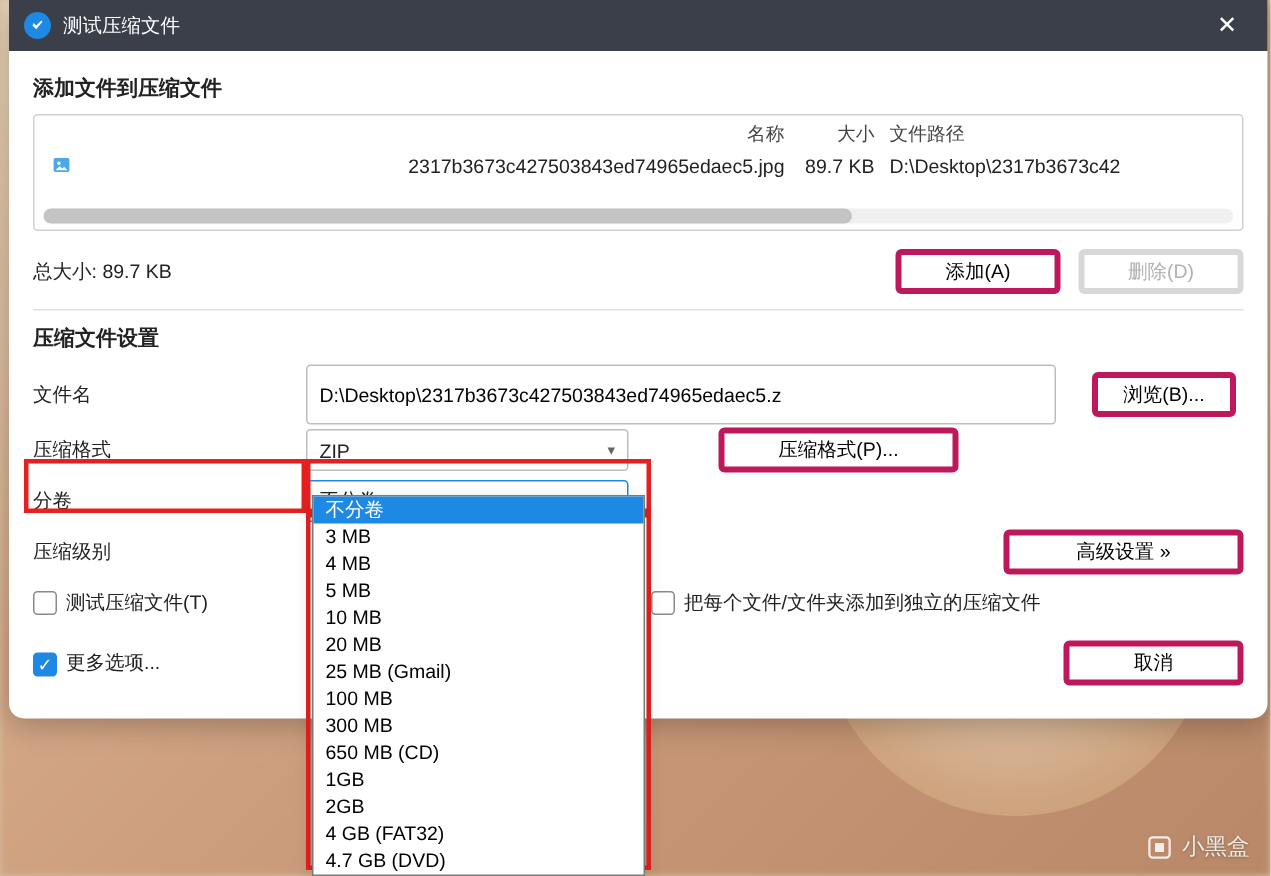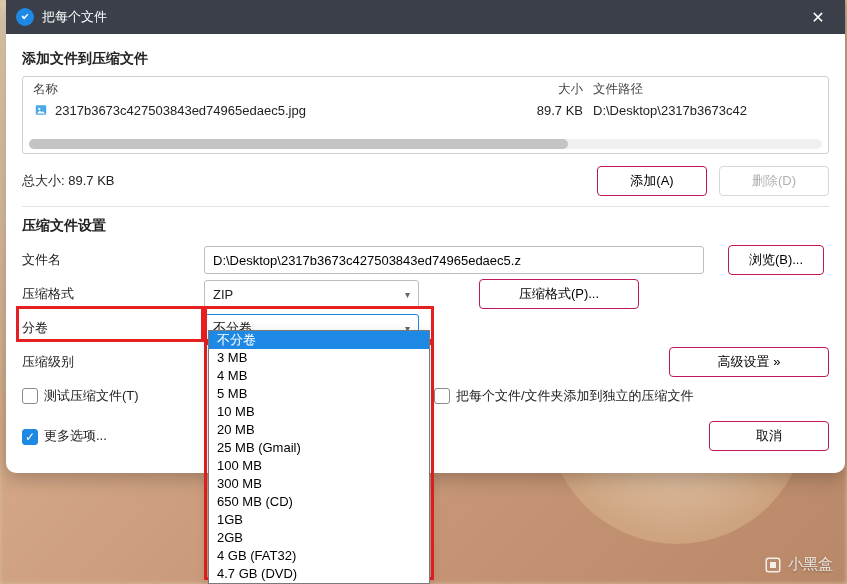--- a/index.html
+++ b/index.html
@@ -9,36 +9,36 @@
   .dialog { position: absolute; left: 6px; top: 0; width: 839px; background: #fff; border-radius: 0 0 10px 10px; box-shadow: 0 4px 20px rgba(0,0,0,0.25); }
   .titlebar { height: 34px; background: #3a3f4a; color: #fff; display: flex; align-items: center; padding: 0 10px; font-size: 13px; }
   .title-icon { width: 18px; height: 18px; background: #1e88e5; border-radius: 50%; margin-right: 8px; display:flex; align-items:center; justify-content:center; }
   .title-icon svg { width:10px; height:10px; fill:#fff; }
   .title-text { flex: 1; }
   .title-close { width: 34px; text-align: center; font-size: 16px; cursor: pointer; }
   .body { padding: 12px 16px 20px 16px; font-size: 13px; color: #222; }
   .section-h { font-weight: 600; margin: 4px 0 8px 0; font-size: 14px; }
   .filebox { border: 1px solid #d0d0d0; border-radius: 3px; height: 78px; overflow: hidden; position: relative; }
   .file-head { display: flex; padding: 4px 10px 2px 10px; color: #444; font-size: 12.5px; }
-  .fh-name { flex: 0 0 490px; }
+  .fh-name { flex: 0 0 490px; text-align: right; }
   .fh-size { flex: 0 0 60px; text-align: right; margin-right: 10px;}
   .fh-path { flex: 1; }
   .file-row { display: flex; padding: 2px 10px; align-items: center; font-size: 13px; }
   .file-ic { width:16px; height:16px; margin-right:6px; display:inline-flex; align-items:center; justify-content:center; }
   .file-ic svg { width:14px; height:14px; }
   .fscroll { position:absolute; left:6px; right:6px; bottom:4px; height:10px; background:#f0f0f0; border-radius:5px; }
   .fscroll-thumb { position:absolute; left:0; top:0; height:10px; width:68%; background:#c4c4c4; border-radius:5px; }
   .total-row { display:flex; align-items:center; margin: 12px 0 10px 0; }
   .total-label { flex:1; font-size:13px; }
-  .btn { min-width: 110px; height: 30px; border: 1px solid #be185d; background: #fff; border-radius: 4px; font-size: 13px; cursor: pointer; margin-left: 12px; padding: 0 14px; }
+  .btn { min-width: 110px; height: 30px; border: 4px solid #be185d; background: #fff; border-radius: 4px; font-size: 13px; cursor: pointer; margin-left: 12px; padding: 0 14px; }
   .btn.disabled { color: #b0b0b0; border-color:#d8d8d8; }
   .hr { border:0; border-top:1px solid #e2e2e2; margin: 6px 0 10px 0; }
   .form-row { display:flex; align-items:center; min-height: 34px; gap: 12px; }
   .form-label { width: 170px; font-size: 13px; }
-  .input-text { flex:1; height: 28px; border:1px solid #bdbdbd; border-radius:3px; padding: 0 8px; font-size:13px; }
+  .input-text { flex:1; height: 40px; border:1px solid #bdbdbd; border-radius:3px; padding: 0 8px; font-size:13px; }
   .combo { width: 215px; height: 28px; border:1px solid #bdbdbd; border-radius:3px; display:flex; align-items:center; padding:0 8px; background:#fff; position:relative; font-size:13px; }
   .combo.blue-sel { border-color:#1e88e5; background:#fff; }
   .combo .chev { margin-left:auto; color:#666; font-size:10px; }
   .redbox { border: 3px solid #e62020; position:absolute; pointer-events:none; }
   .chk { width:16px; height:16px; border:1.5px solid #8a8a8a; border-radius:3px; display:inline-flex; align-items:center; justify-content:center; margin-right:6px; vertical-align:middle; }
   .chk.checked { background:#1e88e5; border-color:#1e88e5; }
   .chk.checked::after { content:"✓"; color:#fff; font-size:12px; line-height:1; }
   .dropdown { position:absolute; border:1px solid #7a7a7a; background:#fff; font-size:13px; box-shadow:0 4px 12px rgba(0,0,0,0.15); }
   .dd-item { height: 18px; line-height:18px; padding: 0 8px; white-space:nowrap; }
   .dd-item.sel { background:#1e88e5; color:#fff; }
@@ -51,21 +51,21 @@
 <div class="bg-blur"></div>
 <div class="bg-shape1"></div>
 
 <div class="dialog">
   <div class="titlebar">
     <span class="title-icon">
       <svg viewBox="0 0 24 24">
           <path d="M4 12l6 6L20 6l-2-2-8 8-4-4z"></path>
         </svg>
     </span>
-    <span class="title-text">把每个文件</span>
+    <span class="title-text">测试压缩文件</span>
     <span class="title-close">✕</span>
   </div>
 
   <div class="body">
     <div class="section-h">添加文件到压缩文件</div>
 
     <div class="filebox">
       <div class="file-head">
         <div class="fh-name">名称</div>
         <div class="fh-size">大小</div>

